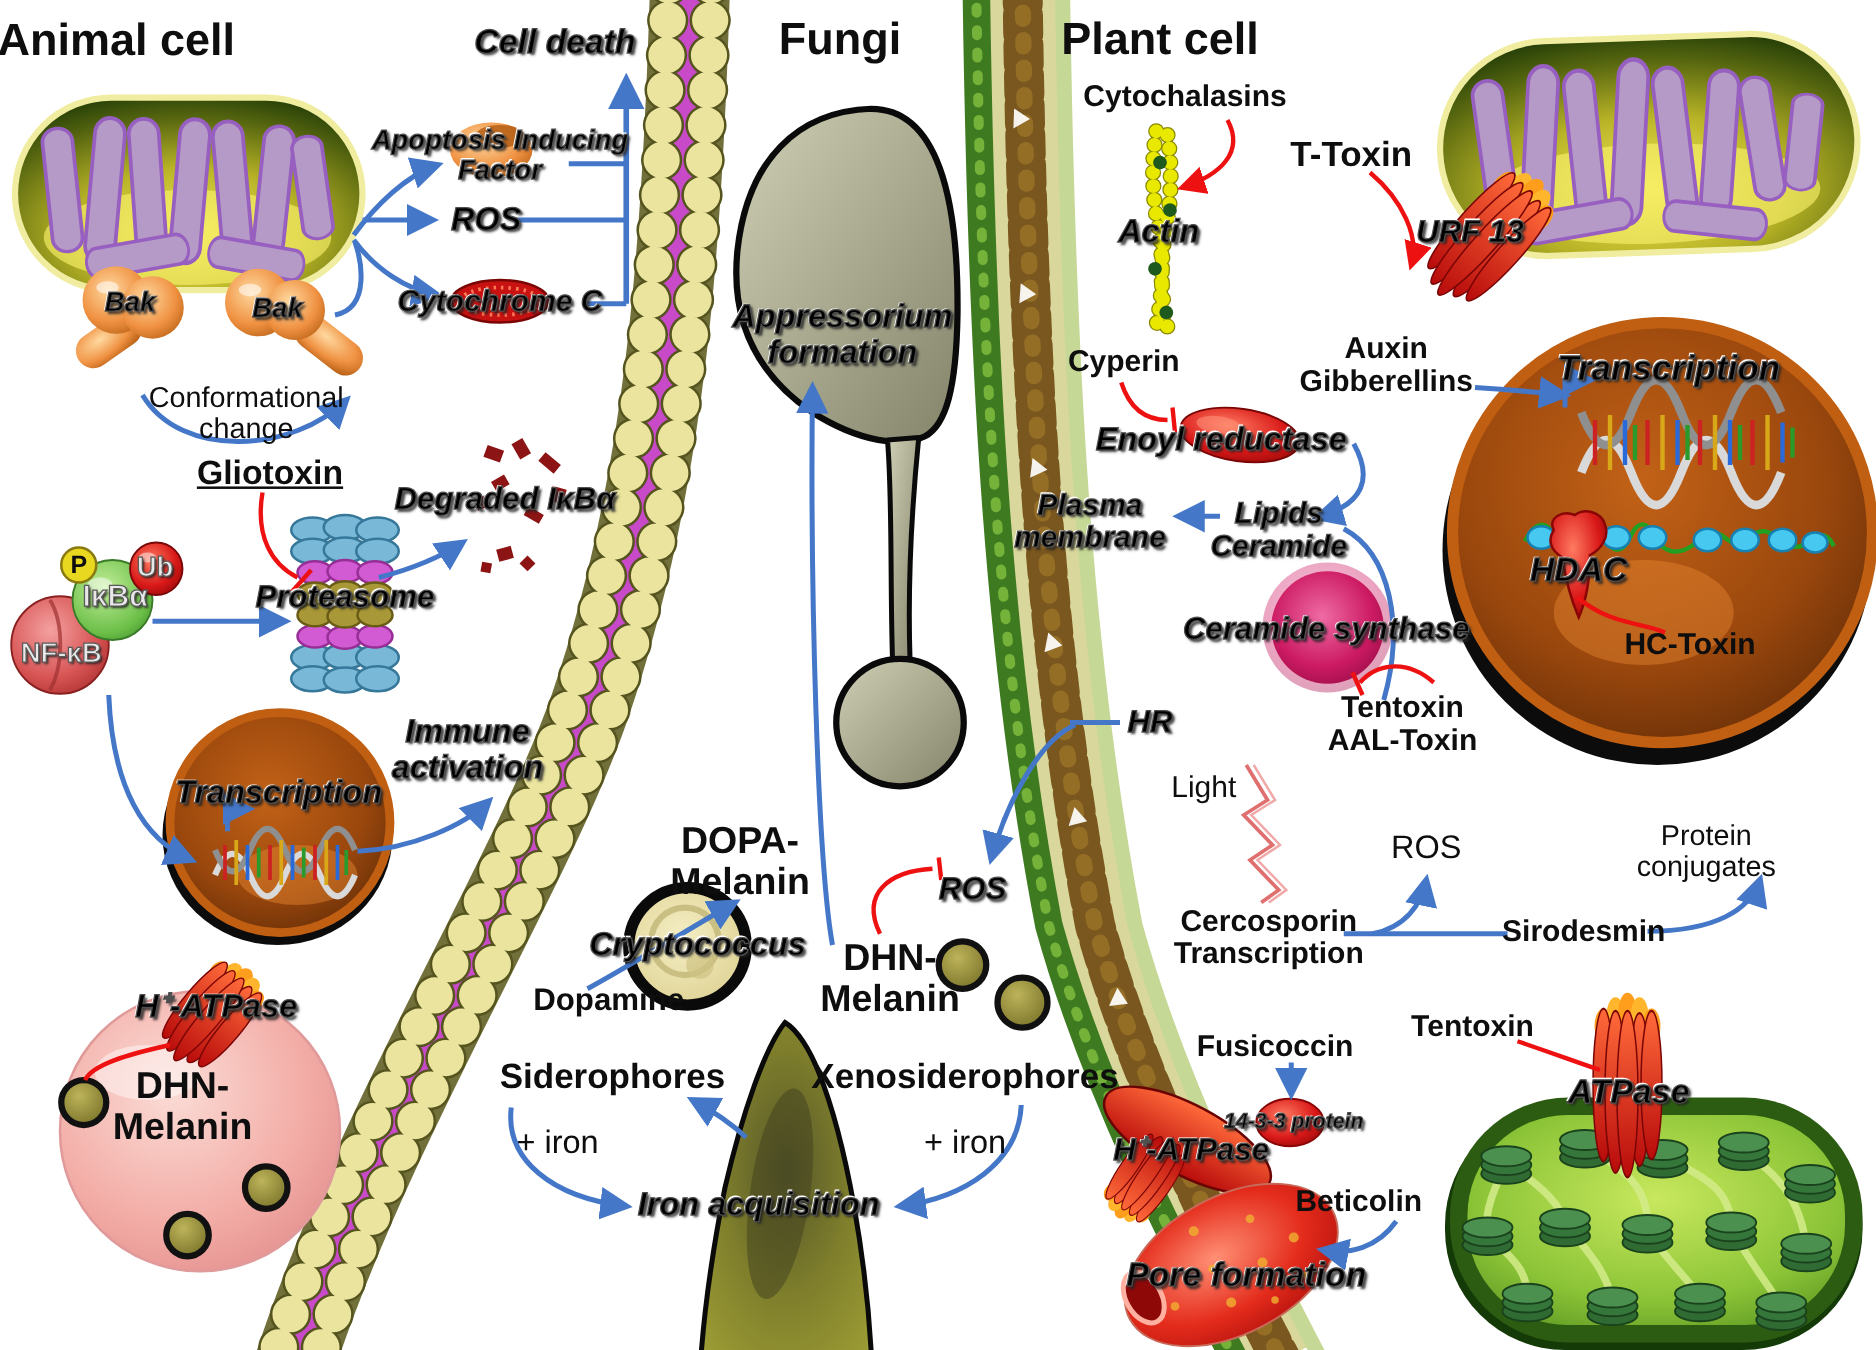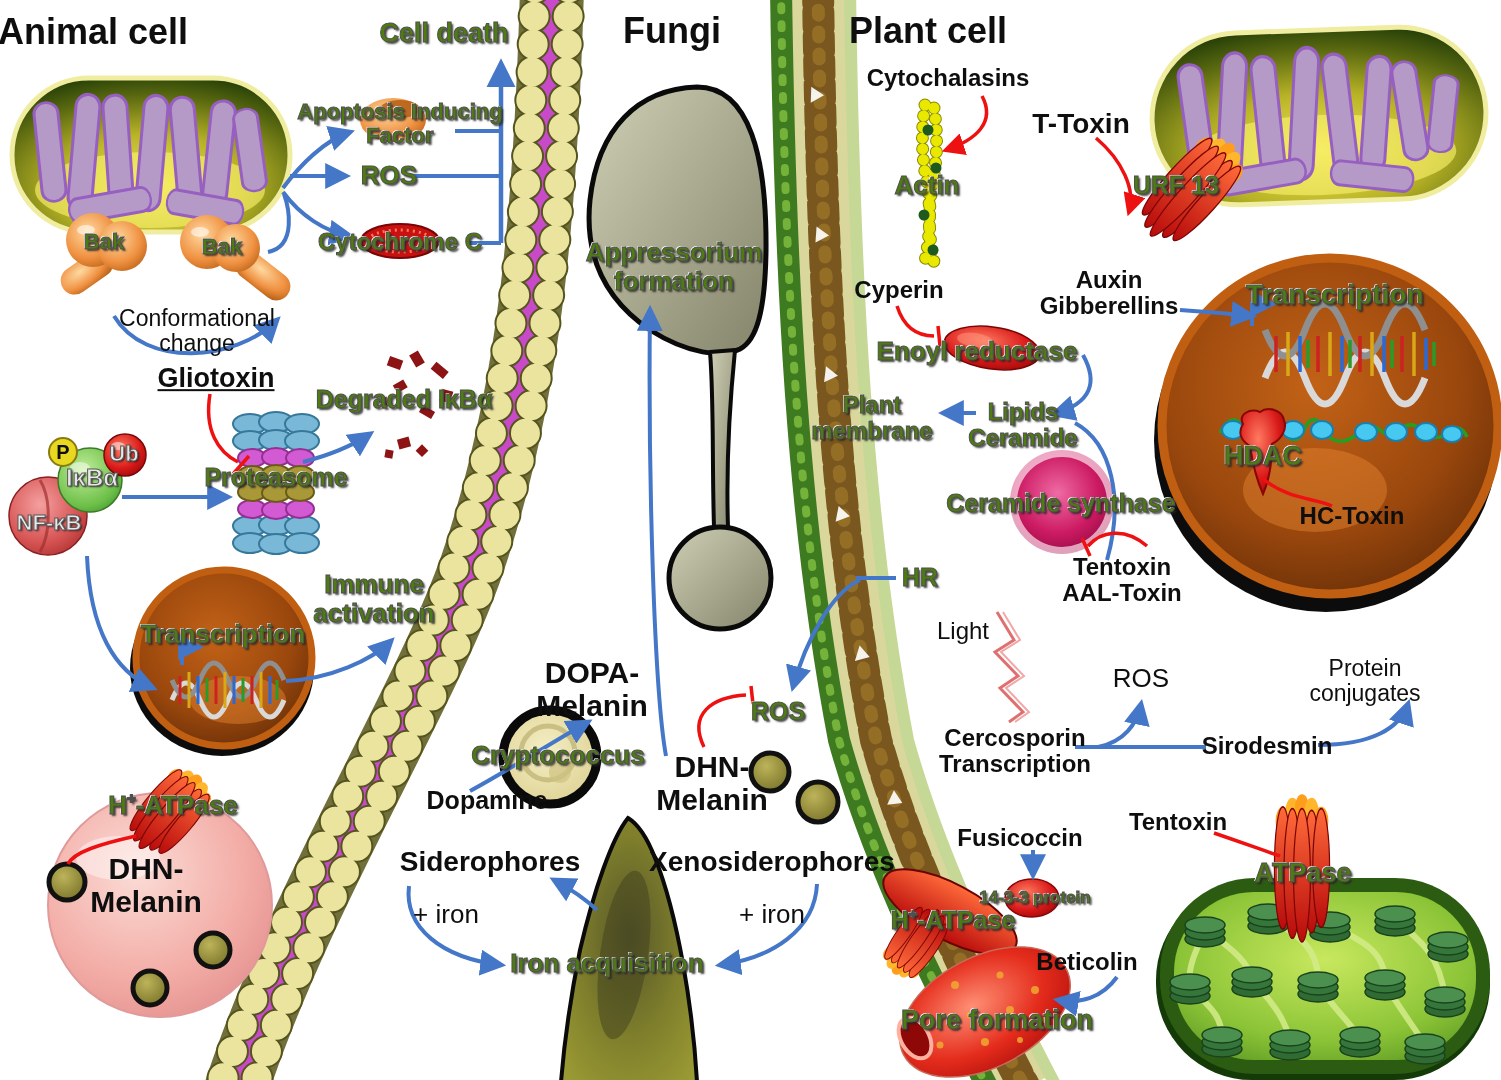--- a/index.html
+++ b/index.html
@@ -1,22 +1,22 @@
 <!DOCTYPE html>
 <html><head>
 <meta charset="utf-8">
 <style>
   html,body{margin:0;padding:0;background:#ffffff;}
   .canvas{position:relative;width:1501px;height:1080px;background:#fff;overflow:hidden;
           font-family:"Liberation Sans", sans-serif;}
   .canvas svg{position:absolute;left:0;top:0;}
   .lb{position:absolute;transform:translate(-50%,-50%);white-space:pre-line;text-align:center;
       line-height:1.1;font-weight:bold;pointer-events:none;}
-  .emb{color:#4d7c0f;-webkit-text-stroke:1px #4f4f4f;
-       text-shadow:2px 2px 2px rgba(35,35,35,.85), -1px -1px 0 #ffffff;}
+  .emb{color:#000000;-webkit-text-stroke:1px #4f4f4f;
+       text-shadow:2px 2px 2px rgba(35,35,35,.85), -1px -1px 0 #ffffff;font-style:italic;}
   .emb-w{color:#e8e8e8;-webkit-text-stroke:1px #5a5a5a;
        text-shadow:1.5px 1.5px 2px rgba(30,30,30,.9);}
   .blk{color:#0e0e0e;}
   .reg{font-weight:normal;}
   .t36{font-size:36px;} .t32{font-size:27px;text-decoration:underline;} .t30{font-size:30px;} .t28{font-size:28px;}
   .t27{font-size:27px;} .t26{font-size:26px;} .t25{font-size:25px;} .t24{font-size:24px;}
   .t23{font-size:23px;} .t22{font-size:22px;} .t20{font-size:20px;} .t17{font-size:17px;text-align:right;}
 </style>
 </head>
 <body>
@@ -493,21 +493,21 @@
   <div class="lb blk t28" style="left:490px;top:862px">Siderophores</div>
   <div class="lb blk t28" style="left:772px;top:862px">Xenosiderophores</div>
   <div class="lb blk t26 reg" style="left:446px;top:914px">+ iron</div>
   <div class="lb blk t26 reg" style="left:772px;top:914px">+ iron</div>
   <div class="lb emb t26" style="left:607px;top:963px">Iron acquisition</div>
 
   <div class="lb blk t24" style="left:948px;top:78px">Cytochalasins</div>
   <div class="lb emb t26" style="left:927px;top:185px">Actin</div>
   <div class="lb blk t24" style="left:899px;top:290px">Cyperin</div>
   <div class="lb emb t26" style="left:977px;top:351px">Enoyl reductase</div>
-  <div class="lb emb t24" style="left:872px;top:418px">Plant
+  <div class="lb emb t24" style="left:872px;top:418px">Plasma
 membrane</div>
   <div class="lb emb t24" style="left:1023px;top:425px">Lipids
 Ceramide</div>
   <div class="lb emb t25" style="left:1061px;top:504px">Ceramide synthase</div>
   <div class="lb emb t25" style="left:920px;top:578px">HR</div>
   <div class="lb blk t28" style="left:1081px;top:124px">T-Toxin</div>
   <div class="lb emb t25" style="left:1176px;top:186px">URF 13</div>
   <div class="lb blk t24" style="left:1109px;top:293px">Auxin
 Gibberellins</div>
   <div class="lb emb t28" style="left:1335px;top:295px">Transcription</div>

